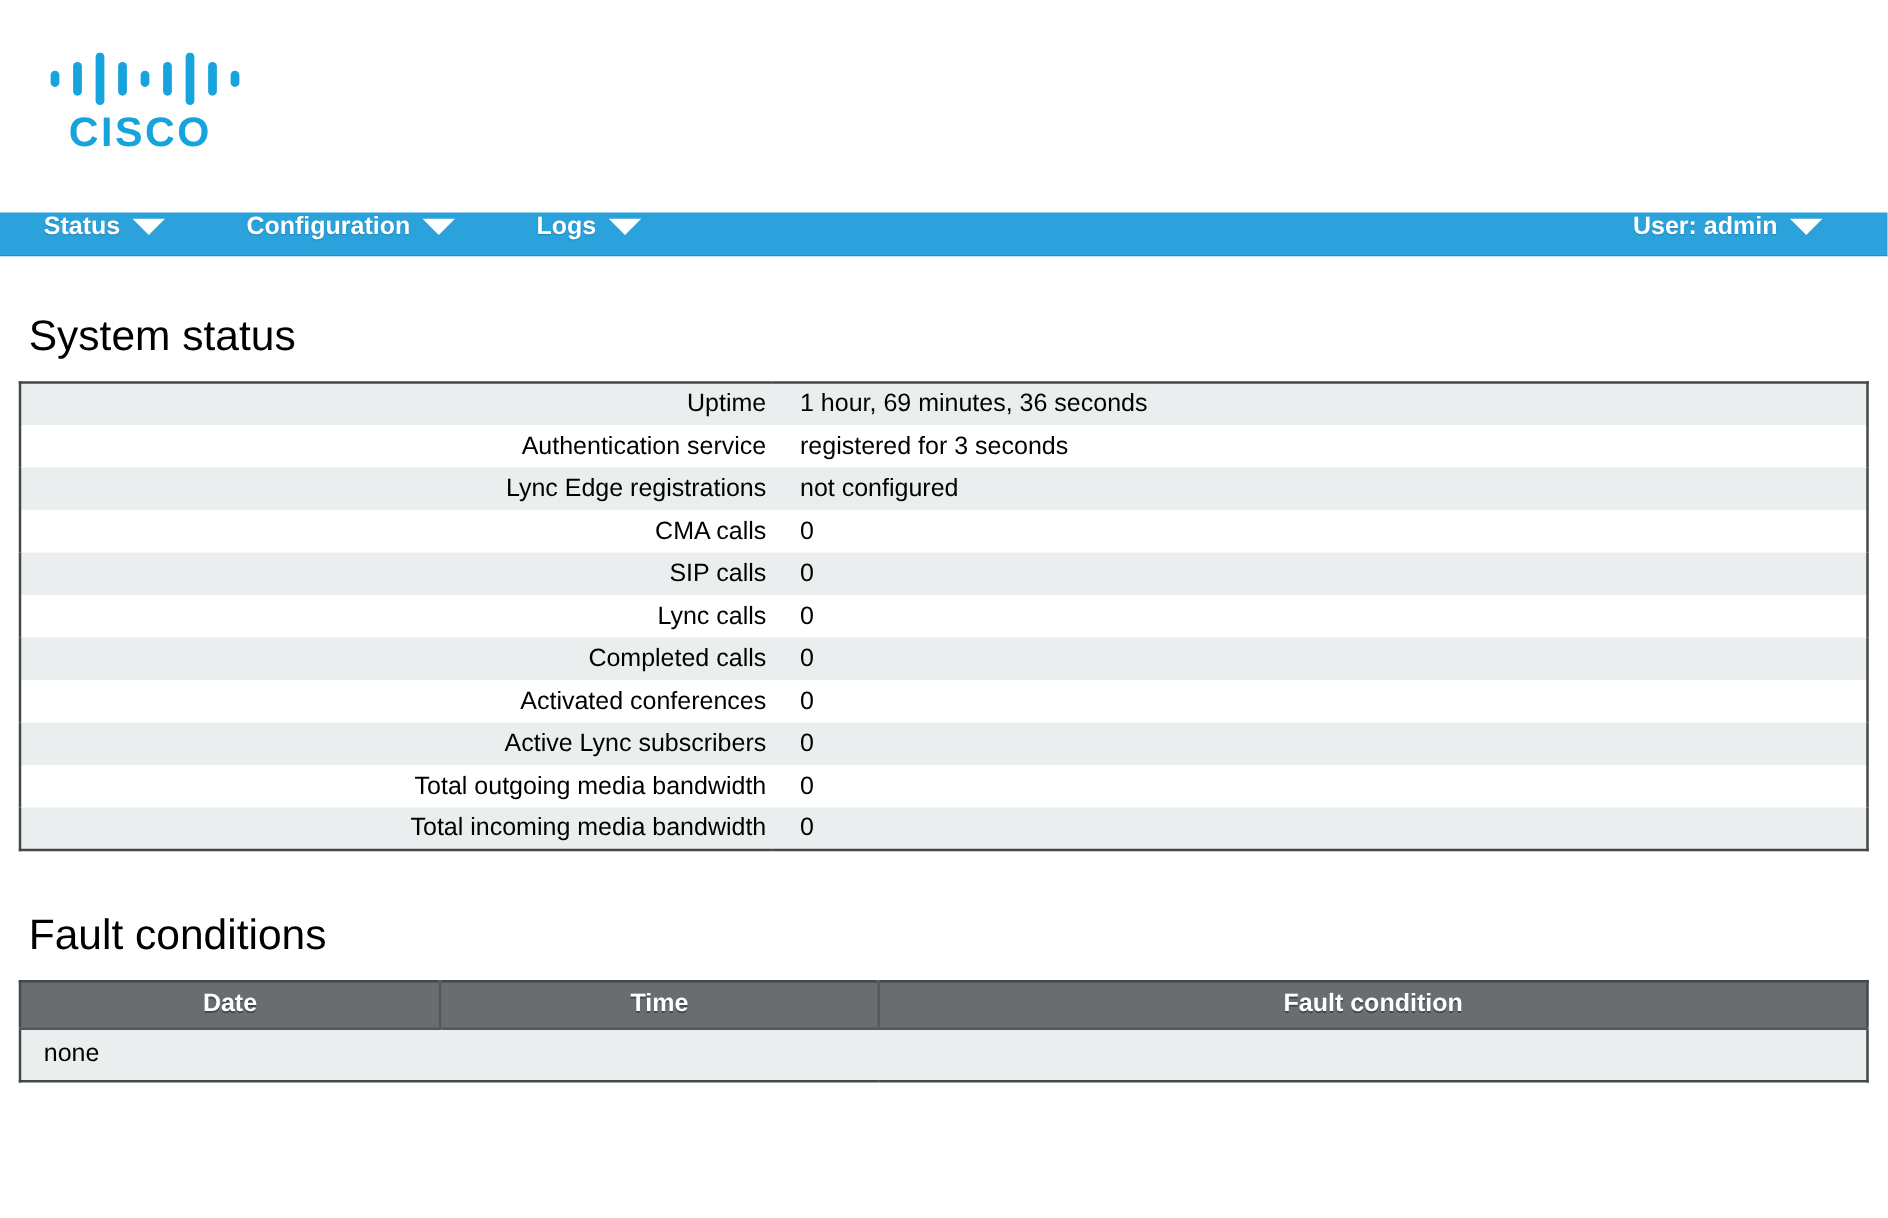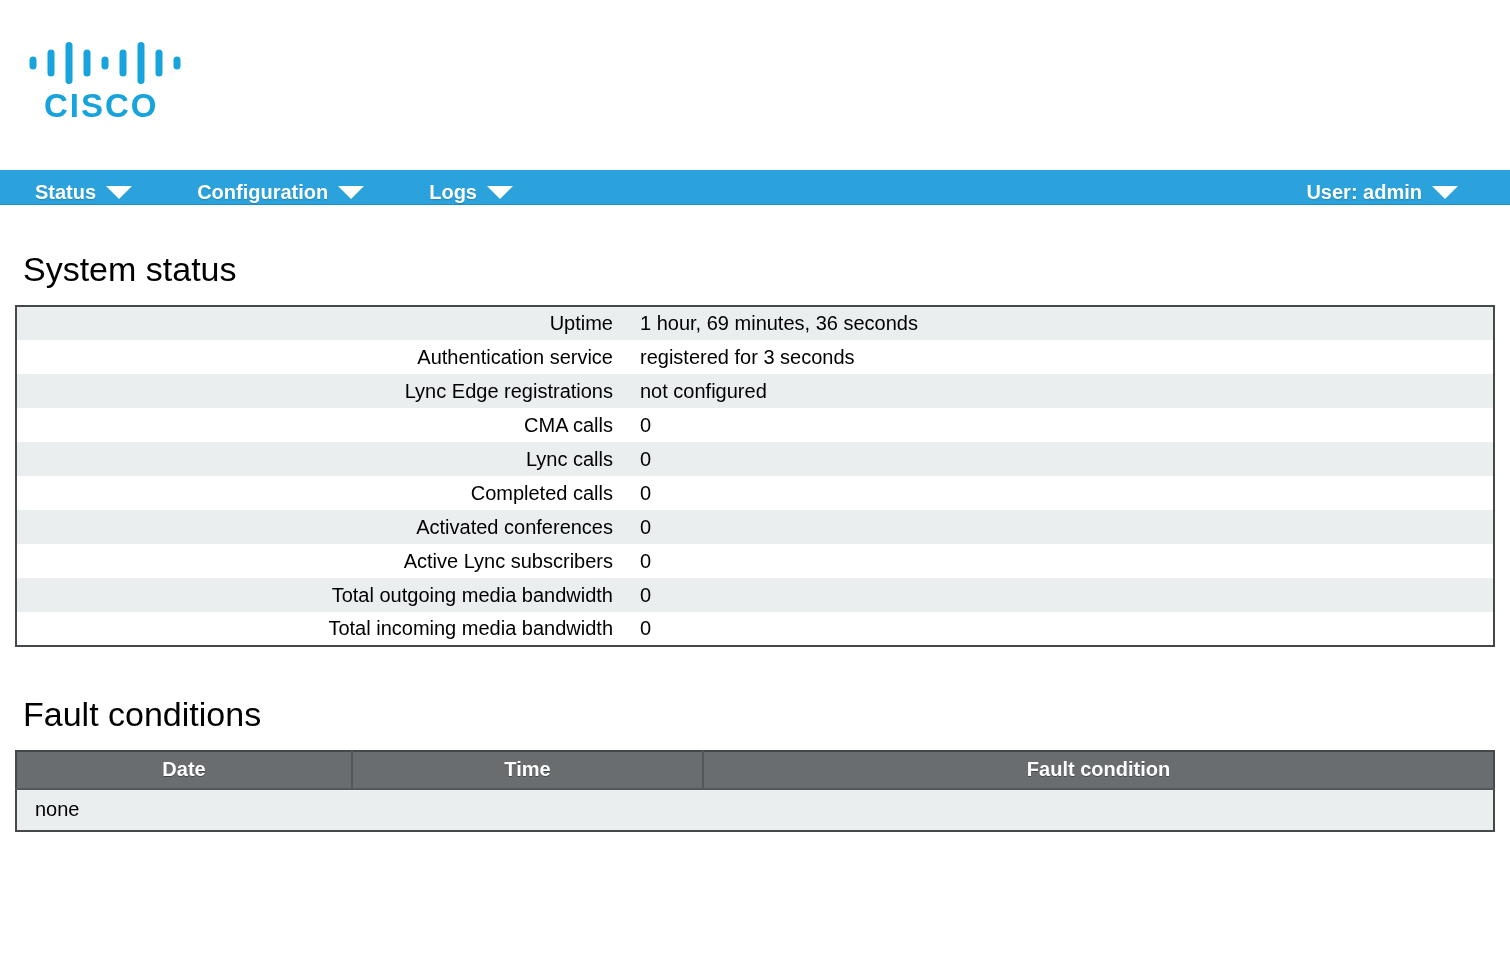--- a/index.html
+++ b/index.html
@@ -15,40 +15,40 @@
   html,body{margin:0;padding:0;}
   body{
     width:1510px;
     min-height:974px;
     background:#ffffff;
     color:#000;
     font-family:"Liberation Sans","DejaVu Sans",sans-serif;
   }
 
   
-  .logo-wrap{padding:42px 0 0 29px;height:125px;}
+  .logo-wrap{padding:42px 0 0 40px;height:125px;}
   .logo-bars{display:block;width:152px;height:42px;}
   .logo-bars rect{fill:var(--brand-blue,#17A3DC);}
   .logo-text{
     color:var(--brand-blue,#17A3DC);
     font-weight:bold;
     font-size:33px;
     letter-spacing:2px;
     line-height:1;
     margin:5px 0 0 15px;
   }
 
   
   .navbar{
     margin-top:45px;
     height:35px;
     background:var(--navbar-bg,#2BA2DB);
     border-bottom:1px solid rgba(0,0,0,0.12);
     display:flex;
-    align-items:flex-end;
+    align-items:flex-start;
     justify-content:space-between;
     padding:0 52px 0 35px;
     color:#fff;
     font-weight:bold;
     font-size:20px;
     text-shadow:0 1px 1px rgba(0,0,0,0.18);
   }
   .nav-left{display:flex;align-items:center;gap:65px;}
   .nav-item{display:flex;align-items:center;cursor:pointer;white-space:nowrap;}
   .tri{
@@ -159,20 +159,24 @@
       </tr>
       <tr>
         <td class="lbl">Lync Edge registrations</td>
         <td class="val">not configured</td>
       </tr>
       <tr>
         <td class="lbl">CMA calls</td>
         <td class="val">0</td>
       </tr>
       <tr>
+        <td class="lbl">SIP calls</td>
+        <td class="val">0</td>
+      </tr>
+      <tr>
         <td class="lbl">Lync calls</td>
         <td class="val">0</td>
       </tr>
       <tr>
         <td class="lbl">Completed calls</td>
         <td class="val">0</td>
       </tr>
       <tr>
         <td class="lbl">Activated conferences</td>
         <td class="val">0</td>

